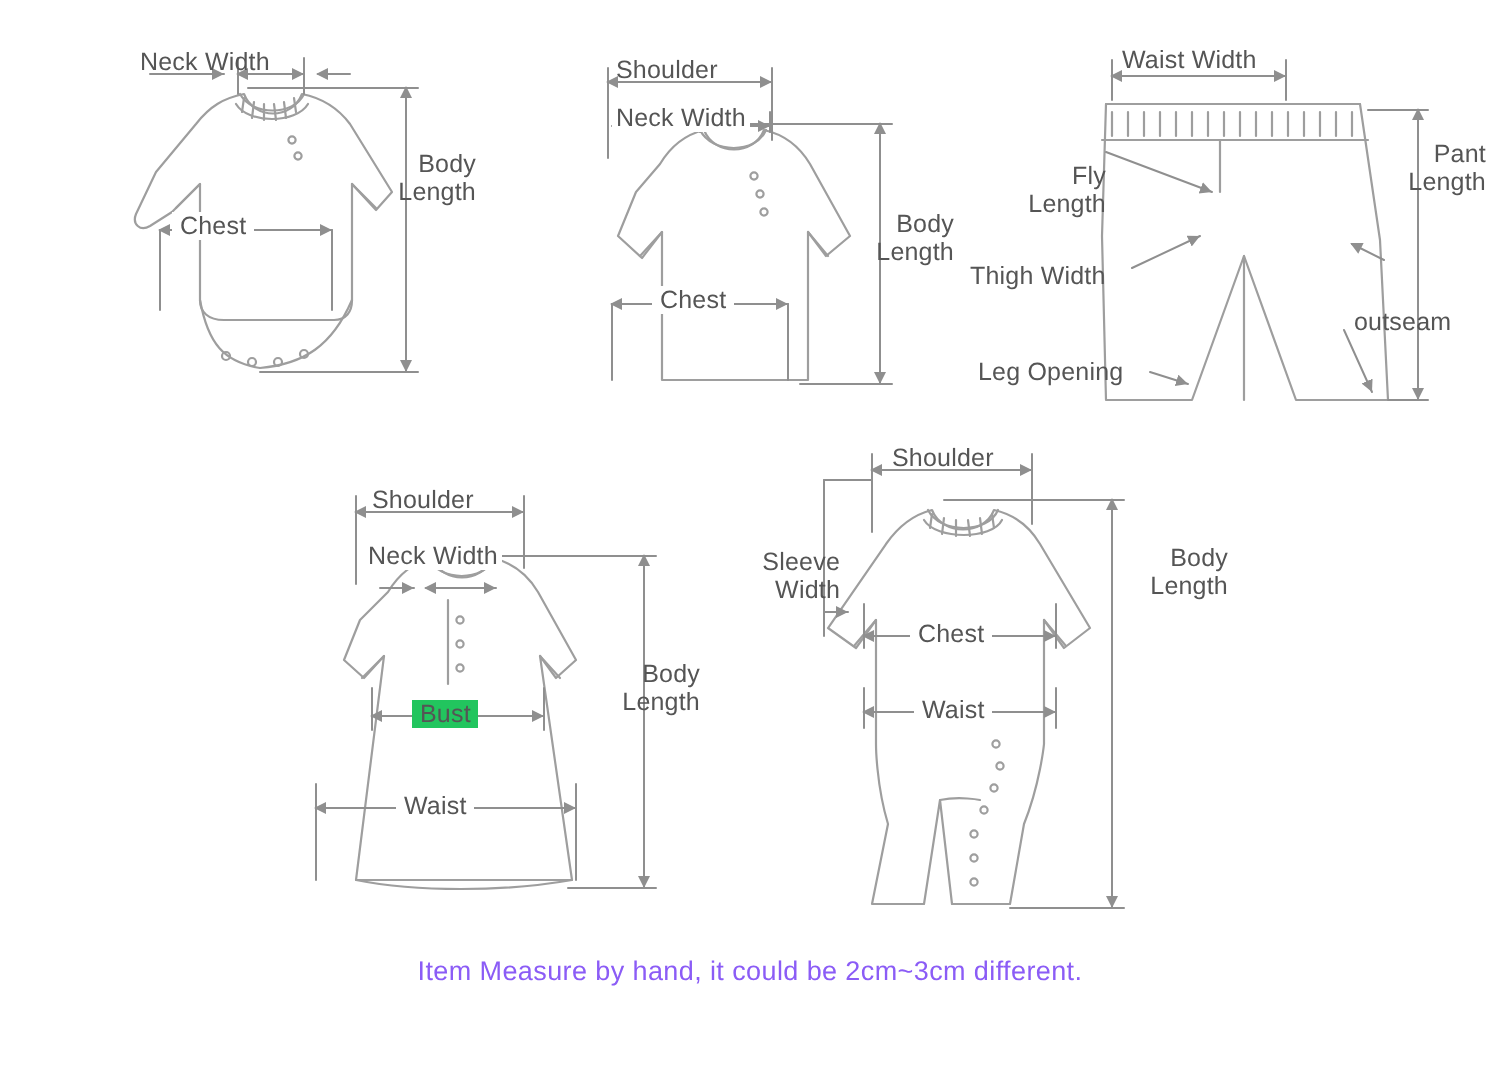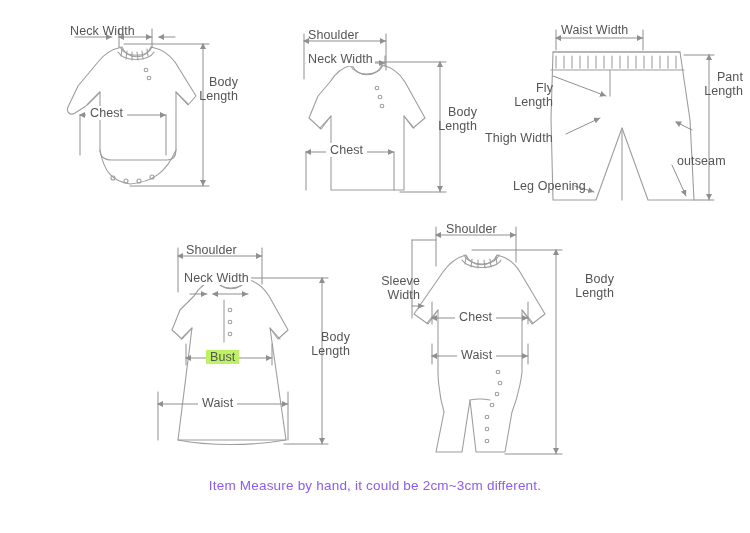--- a/index.html
+++ b/index.html
@@ -281,25 +281,25 @@
 <div class="lbl center" style="left:308px; top:28px;">Shoulder</div>
 <div class="lbl center" style="left:306px; top:52px; background:#fff; padding:0 2px;">Neck Width</div>
 <div class="lbl center" style="left:419px; top:105px; width:58px;">Body<br>Length</div>
 <div class="lbl center" style="left:326px; top:143px; background:#fff; padding:0 4px;">Chest</div>
 
 <div class="lbl center" style="left:561px; top:23px;">Waist Width</div>
 <div class="lbl center" style="left:509px; top:81px; width:44px;">Fly<br>Length</div>
 <div class="lbl center" style="left:687px; top:70px; width:56px;">Pant<br>Length</div>
 <div class="lbl" style="left:485px; top:131px;">Thigh Width</div>
 <div class="lbl" style="left:677px; top:154px;">outseam</div>
-<div class="lbl" style="left:513px; top:179px;">Leg Opening</div>
+<div class="lbl" style="left:489px; top:179px;">Leg Opening</div>
 
 <div class="lbl center" style="left:186px; top:243px;">Shoulder</div>
 <div class="lbl center" style="left:182px; top:271px; background:#fff; padding:0 2px;">Neck Width</div>
-<div class="lbl center" style="left:206px; top:350px; background:#bef264; padding:0 4px;">Bust</div>
+<div class="lbl center" style="left:206px; top:350px; background:#22c55e; padding:0 4px;">Bust</div>
 <div class="lbl center" style="left:300px; top:330px; width:50px;">Body<br>Length</div>
 <div class="lbl center" style="left:198px; top:396px; background:#fff; padding:0 4px;">Waist</div>
 
 <div class="lbl center" style="left:446px; top:222px;">Shoulder</div>
 <div class="lbl center" style="left:368px; top:274px; width:52px;">Sleeve<br>Width</div>
 <div class="lbl center" style="left:455px; top:310px; background:#fff; padding:0 4px;">Chest</div>
 <div class="lbl center" style="left:457px; top:348px; background:#fff; padding:0 4px;">Waist</div>
 <div class="lbl center" style="left:562px; top:272px; width:52px;">Body<br>Length</div>
 
 <div class="footer">Item Measure by hand, it could be 2cm~3cm different.</div>

